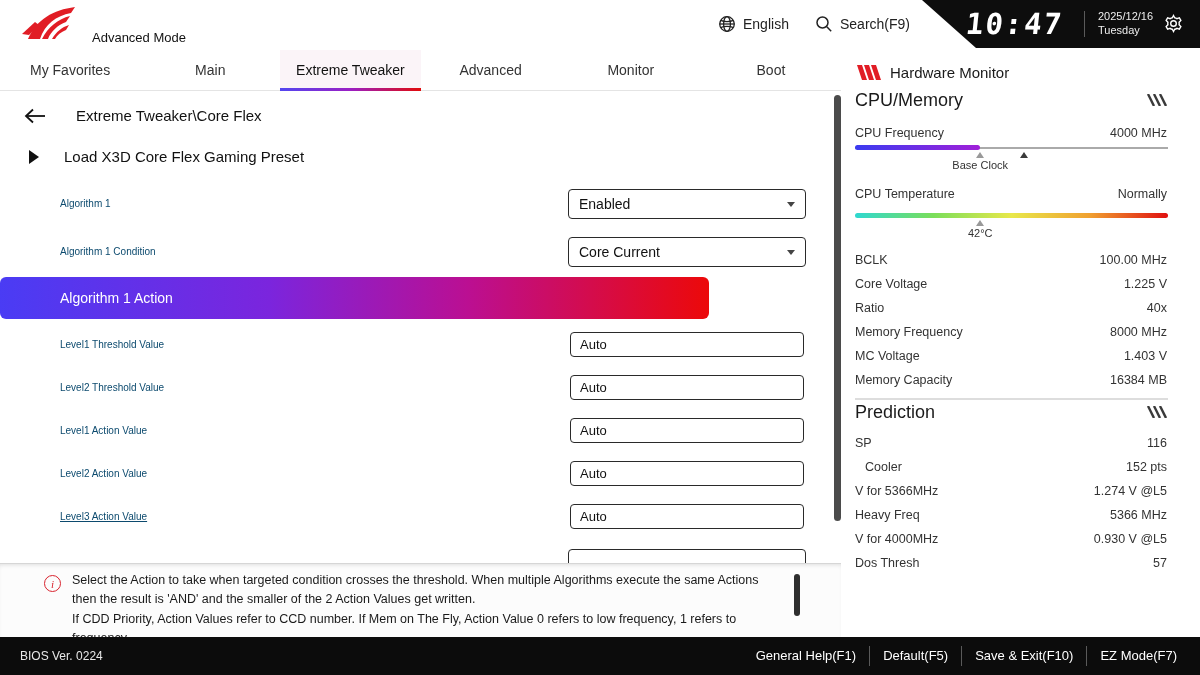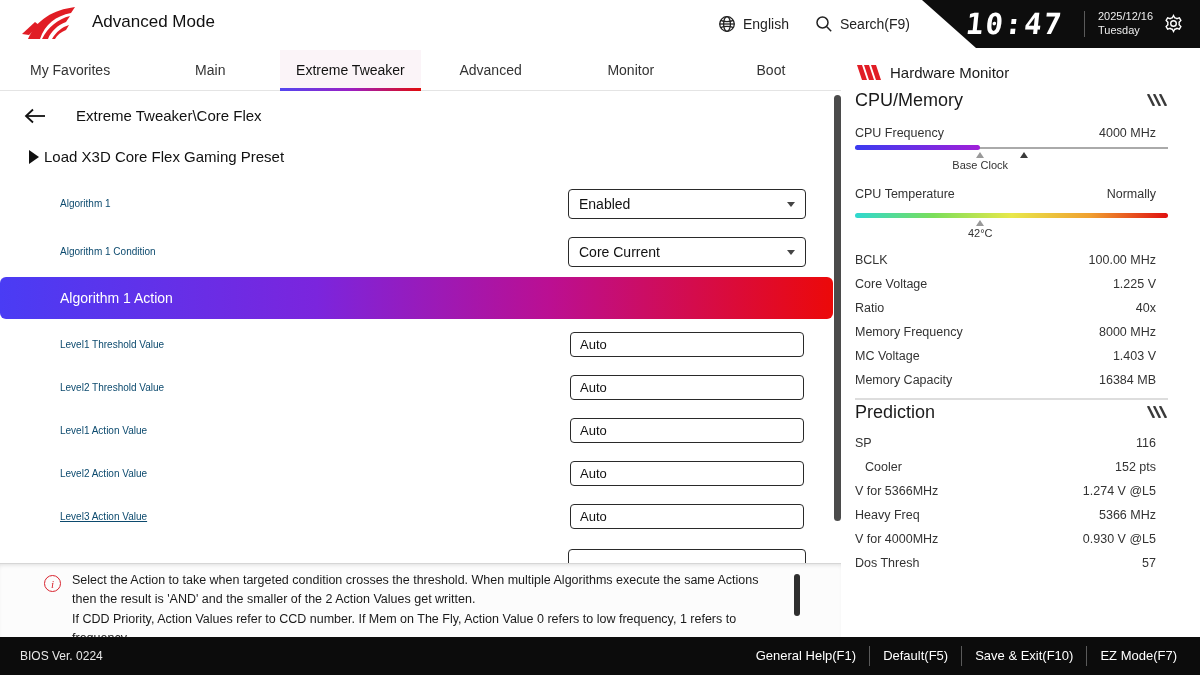--- a/index.html
+++ b/index.html
@@ -3,68 +3,68 @@
 <meta charset="utf-8">
 <style>
   * { margin:0; padding:0; box-sizing:border-box; }
   html,body { width:1200px; height:675px; overflow:hidden; background:#fff;
     font-family:"Liberation Sans", sans-serif; color:#1a1a1a; }
   .stage { position:relative; width:1200px; height:675px; background:#fff; }
 
   
   .header { position:absolute; top:0; left:0; width:1200px; height:50px; background:#fff; }
   .logo { position:absolute; left:20px; top:6px; }
-  .mode-title { position:absolute; left:92px; top:12px; font-size:17px; color:#111; }
+  .mode-title { position:absolute; left:92px; top:30px; font-size:13px; color:#111; }
   .lang { position:absolute; left:718px; top:15px; display:flex; align-items:center; gap:7px; font-size:14px; color:#222; cursor:default; }
   .search { position:absolute; left:815px; top:15px; display:flex; align-items:center; gap:7px; font-size:14px; color:#222; }
   .clock-panel { position:absolute; right:0; top:0; width:278px; height:48px; background:#0d0d0d;
     clip-path:polygon(0 0, 100% 0, 100% 100%, 54px 100%); color:#fff; }
   .clock-time { position:absolute; left:44px; top:7px; font-family:"DejaVu Sans Mono", monospace;
     font-weight:bold; font-size:29px; letter-spacing:2px; transform:skewX(-6deg); }
   .clock-sep { position:absolute; left:162px; top:11px; width:1px; height:26px; background:#5a5a5a; }
   .clock-date { position:absolute; left:176px; top:9px; font-size:11px; line-height:1.3; color:#eee; }
   .gear-btn { position:absolute; right:16px; top:13px; }
 
   
   .tabs { position:absolute; top:50px; left:0; width:841px; height:41px; display:flex; border-bottom:1px solid #e4e4e4; background:#fff; }
   .tab { flex:1; text-align:center; line-height:40px; font-size:14px; color:#333; position:relative; cursor:pointer; }
   .tab.active { background:#fbf4f8; color:#111; }
   .tab.active::after { content:""; position:absolute; left:0; right:0; bottom:-1px; height:3px;
     background:linear-gradient(90deg,#5346f0,#9b1fc4,#e10b0b); }
 
   
   .main { position:absolute; top:91px; left:0; width:841px; height:472px; overflow:hidden; background:#fff; }
   .breadcrumb-row { position:absolute; top:16px; left:24px; display:flex; align-items:center; gap:30px; font-size:15px; color:#111; }
-  .preset-row { position:absolute; top:57px; left:28px; display:flex; align-items:center; gap:4px; font-size:15px; color:#111; cursor:pointer; }
+  .preset-row { position:absolute; top:57px; left:28px; display:flex; align-items:center; gap:24px; font-size:15px; color:#111; cursor:pointer; }
   .srow { position:absolute; left:0; width:833px; height:30px; }
   .srow .slabel { position:absolute; left:60px; top:0; height:30px; line-height:30px; font-size:10px; color:#0c4a6e; }
   .dropdown { position:absolute; left:568px; top:0; width:238px; height:30px; border:1.5px solid #2a2a2a; border-radius:4px;
     background:#fff; font-size:14px; color:#111; display:flex; align-items:center; justify-content:space-between;
     padding:0 10px; cursor:pointer; }
   .caret { width:0; height:0; border-left:4px solid transparent; border-right:4px solid transparent; border-top:5px solid #444; }
   .caret.blue { border-top-color:#2f86e0; }
   .inputrow { height:26px; }
   .inputbox { position:absolute; left:570px; top:0; width:234px; height:25px; border:1.5px solid #2a2a2a; border-radius:4px;
     background:#fff; font-size:13px; color:#111; display:flex; align-items:center; padding:0 9px; cursor:text; }
-  .row-highlight { position:absolute; left:0; top:186px; width:833px; height:42px; border-radius:6px;
+  .row-highlight { position:absolute; left:0; top:186px; width:709px; height:42px; border-radius:6px;
     background:linear-gradient(90deg,#4a3cf4 0%, #7b25dd 38%, #bb0f92 66%, #ec0909 100%); color:#fff; }
   .row-highlight .hlabel { position:absolute; left:60px; top:0; height:42px; line-height:42px; font-size:14px; color:#fff; }
   .row-highlight .dropdown { top:6px; }
   .partialbox { position:absolute; left:568px; top:458px; width:238px; height:22px;
     border:1.5px solid #2a2a2a; border-radius:4px; background:#fff; }
   .main-scrollbar { position:absolute; left:834px; top:4px; width:7px; height:426px; background:#4b4b4b; border-radius:4px; cursor:pointer; }
 
   
   .sidebar { position:absolute; top:50px; left:841px; width:359px; height:585px; background:#fff; }
   .hw-header { position:absolute; top:14px; left:14px; display:flex; align-items:center; gap:9px; font-size:15px; color:#1a1a1a; }
   .sec-title { position:absolute; left:14px; font-size:18px; color:#1a1a1a; }
   .sec-stripes { position:absolute; right:33px; }
   .kv { position:absolute; left:14px; right:32px; height:24px; font-size:12.5px; color:#333; }
   .kv .k { position:absolute; left:0; top:0; line-height:24px; }
-  .kv .v { position:absolute; right:12px; top:0; line-height:24px; text-align:left; }
+  .kv .v { position:absolute; right:1px; top:0; line-height:24px; text-align:left; }
   .bar-wrap { position:absolute; left:14px; right:32px; height:6px; }
   .bar-track { position:absolute; left:0; right:0; top:2px; height:2px; background:#aaa; }
   .bar-fill { position:absolute; left:0; top:0; height:5px; border-radius:3px;
     background:linear-gradient(90deg,#3b3bf0,#a020d8); }
   .temp-bar { position:absolute; left:14px; right:32px; height:5px; border-radius:3px;
     background:linear-gradient(90deg,#2fd8d0,#7ade5a,#e8e84a,#f0a030,#e01010); }
   .tri { position:absolute; width:0; height:0; transform:translateX(-50%);
     border-left:4px solid transparent; border-right:4px solid transparent; border-bottom:6px solid #999; }
   .tri.dark { border-bottom-color:#3a3a3a; }
   .marker-label { position:absolute; transform:translateX(-50%); font-size:11px; color:#333; white-space:nowrap; }

